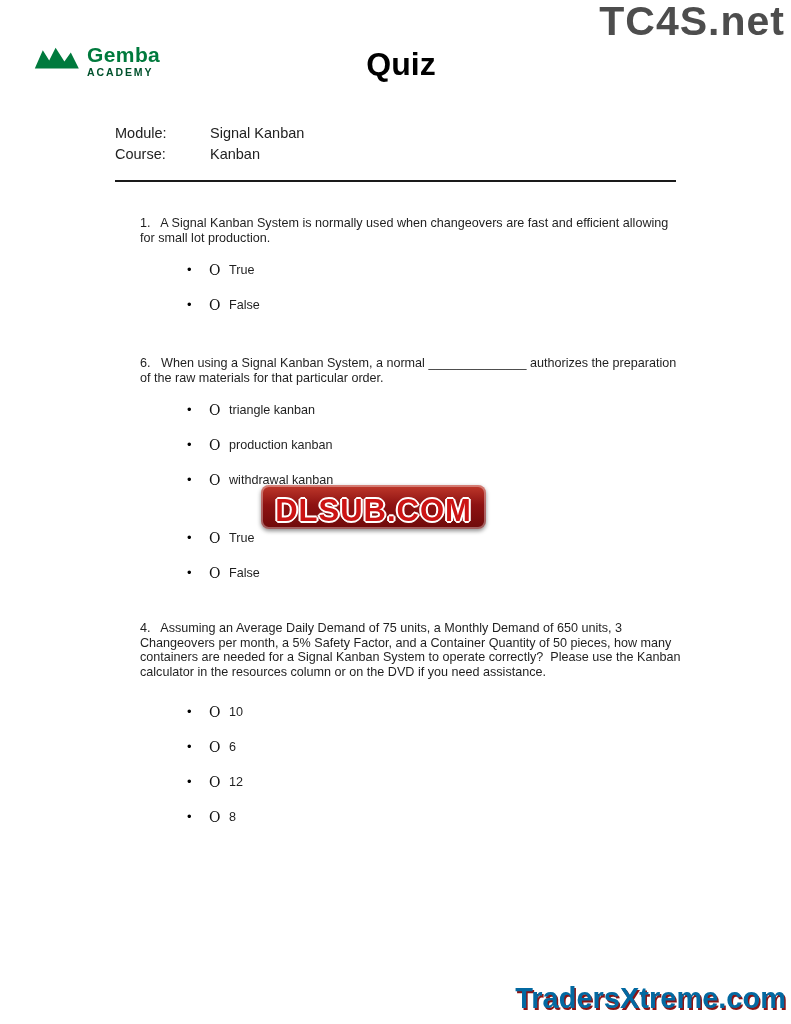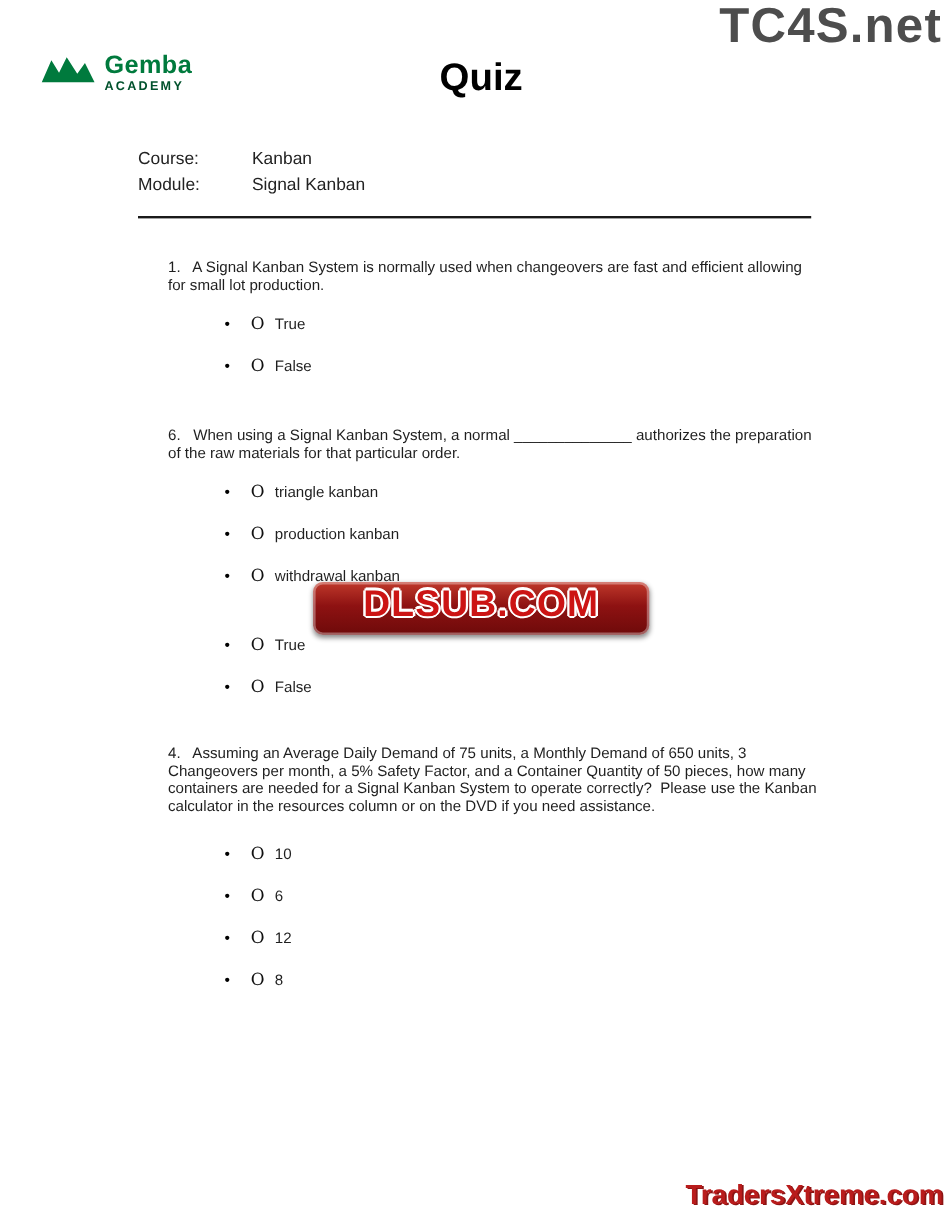--- a/index.html
+++ b/index.html
@@ -43,35 +43,35 @@
   .bullet { width:22px; font-size:13px; color:#000; }
   .radio { width:20px; font-family:"DejaVu Serif", serif; font-size:14px; color:#111; }
   .olabel { font-size:12.6px; }
   .q2 { margin-top:43px; }
   .q3 { margin-top:41px; }
   .q4 { margin-top:39px; }
   .q4 .options { margin-top:24px; }
 
   
   .dlsub-badge {
-    position:absolute; left:261px; top:485px; width:280px; height:44px; border-radius:8px;
+    position:absolute; left:261px; top:485px; width:225px; height:44px; border-radius:8px;
     background:linear-gradient(180deg,#c0392b 0%, #8e1212 45%, #6e0a0a 100%);
     box-shadow:0 2px 4px rgba(0,0,0,0.45), inset 0 0 0 2px rgba(255,255,255,0.35);
-    display:flex; align-items:flex-start; justify-content:center;
+    display:flex; align-items:flex-end; justify-content:center;
   }
   .dlsub-text {
     font-size:31px; font-weight:800; letter-spacing:1px; color:#cc1414;
     text-shadow:-2px 0 0 #fff, 2px 0 0 #fff, 0 -2px 0 #fff, 0 2px 0 #fff,
                 -1px -1px 0 #fff, 1px -1px 0 #fff, -1px 1px 0 #fff, 1px 1px 0 #fff;
   }
 
   
   .traders {
     position:absolute; right:5px; top:982px;
-    font-size:23px; font-weight:800; color:#b91c1c; text-shadow:1.5px 1.5px 0 #8b1414;
+    font-size:29px; font-weight:800; color:#0369a1; text-shadow:1.5px 1.5px 0 #8b1414;
   }
 </style>
 </head>
 <body>
 
 <div class="page">
 
   <div class="tc4s">TC4S.net</div>
 
   <div class="logo">
@@ -81,26 +81,26 @@
     <div class="logo-text">
       <span class="logo-gemba">Gemba</span>
       <span class="logo-academy">ACADEMY</span>
     </div>
   </div>
 
   <h1 class="title">Quiz</h1>
 
   <div class="meta">
     <div class="meta-row">
+      <span class="meta-label">Module:</span>
+      <span class="meta-value">Signal Kanban</span>
+    </div>
+    <div class="meta-row">
       <span class="meta-label">Course:</span>
       <span class="meta-value">Kanban</span>
-    </div>
-    <div class="meta-row">
-      <span class="meta-label">Module:</span>
-      <span class="meta-value">Signal Kanban</span>
     </div>
   </div>
 
   <div class="rule"></div>
 
   <div class="content">
 
     <div class="question q1">
       <p class="qtext">1.   A Signal Kanban System is normally used when changeovers are fast and efficient allowing for small lot production.</p>
       <div class="options">

